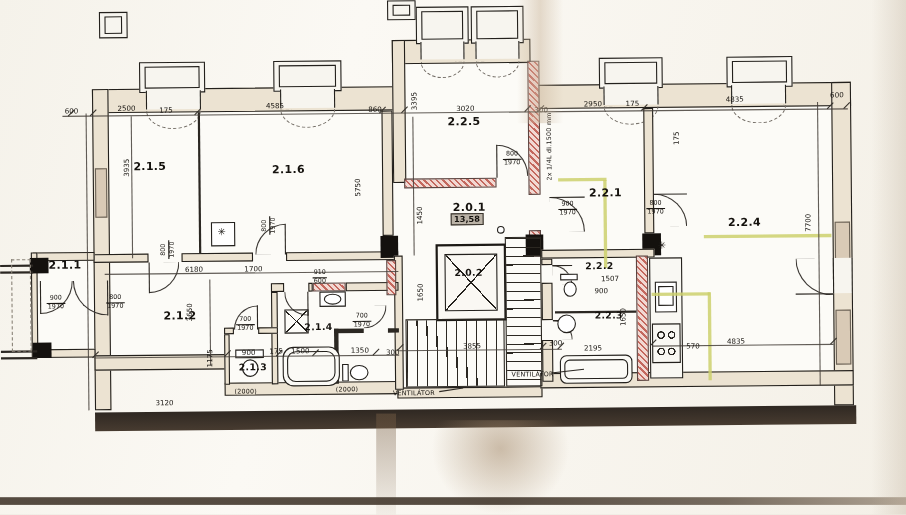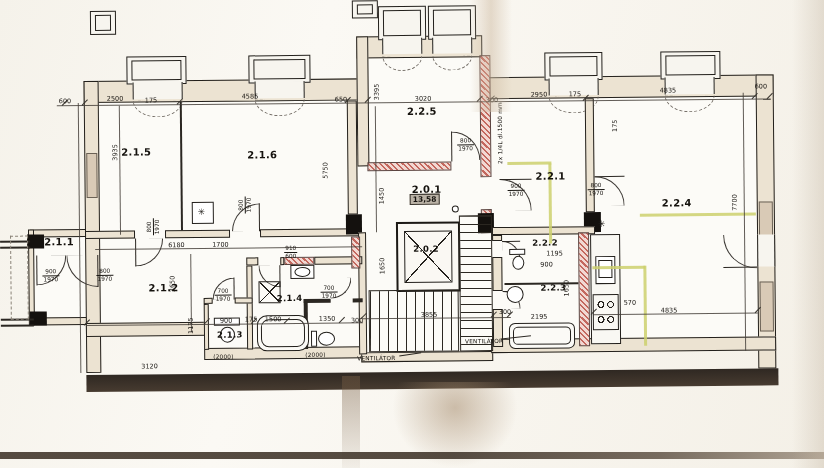--- a/index.html
+++ b/index.html
@@ -266,48 +266,48 @@
         <div class="room-label s" style="position: absolute; left: 276px; top: 292px;">2.1.4</div>
         <div class="room-label s" style="position: absolute; left: 413px; top: 244px;">2.0.2</div>
         <div class="room-label s" style="position: absolute; left: 532px; top: 239px;">2.2.2</div>
         <div class="room-label s" style="position: absolute; left: 540px; top: 284px;">2.2.3</div>
       </div>
     <div>
         <div class="dim" style="position: absolute; left: 60px; top: 94px;">600</div>
         <div class="dim" style="position: absolute; left: 108px; top: 92px;">2500</div>
         <div class="dim" style="position: absolute; left: 146px; top: 94px;">175</div>
         <div class="dim" style="position: absolute; left: 243px; top: 91px;">4585</div>
-        <div class="dim" style="position: absolute; left: 336px; top: 95px;">650</div>
+        <div class="dim" style="position: absolute; left: 336px; top: 95px;">860</div>
         <div class="dim r" style="position: absolute; left: 374px; top: 100px;">3395</div>
         <div class="dim" style="position: absolute; left: 416px; top: 95px;">3020</div>
         <div class="dim" style="position: absolute; left: 487px; top: 97px;">300</div>
         <div class="dim" style="position: absolute; left: 532px; top: 92px;">2950</div>
         <div class="dim" style="position: absolute; left: 570px; top: 92px;">175</div>
         <div class="dim" style="position: absolute; left: 661px; top: 89px;">4835</div>
         <div class="dim" style="position: absolute; left: 756px; top: 86px;">600</div>
         <div class="dim r" style="position: absolute; left: 112px; top: 158px;">3935</div>
         <div class="dim r" style="position: absolute; left: 322px; top: 178px;">5750</div>
         <div class="dim r" style="position: absolute; left: 378px; top: 204px;">1450</div>
         <div class="dim r" style="position: absolute; left: 378px; top: 274px;">1650</div>
         <div class="dim" style="position: absolute; left: 168px; top: 239px;">6180</div>
-        <div class="dim" style="position: absolute; left: 212px; top: 239px;">1700</div>
+        <div class="dim" style="position: absolute; left: 222px; top: 239px;">1700</div>
         <div class="dim" style="position: absolute; left: 140px; top: 314px; margin-top: 46px;">3120</div>
         <div class="dim r" style="position: absolute; left: 186px; top: 332px;">1175</div>
         <div class="dim" style="position: absolute; left: 219px; top: 315px;">900</div>
         <div class="dim" style="position: absolute; left: 244px; top: 314px;">175</div>
         <div class="dim" style="position: absolute; left: 264px; top: 314px;">1500</div>
         <div class="dim" style="position: absolute; left: 318px; top: 314px;">1350</div>
         <div class="dim" style="position: absolute; left: 350px; top: 316px;">300</div>
         <div class="dim" style="position: absolute; left: 420px; top: 311px;">3855</div>
         <div class="dim" style="position: absolute; left: 498px; top: 309px;">300</div>
-        <div class="dim" style="position: absolute; left: 546px; top: 251px;">1195</div>
+        <div class="dim" style="position: absolute; left: 546px; top: 251px;">1507</div>
         <div class="dim" style="position: absolute; left: 540px; top: 262px;">900</div>
         <div class="dim r" style="position: absolute; left: 562px; top: 298px;">1650</div>
         <div class="dim" style="position: absolute; left: 530px; top: 314px;">2195</div>
-        <div class="dim" style="position: absolute; left: 598px; top: 301px; padding-left: 25px;">570</div>
+        <div class="dim" style="position: absolute; left: 598px; top: 313px; padding-left: 25px;">570</div>
         <div class="dim" style="position: absolute; left: 660px; top: 309px;">4835</div>
         <div class="dim r" style="position: absolute; left: 731px; top: 214px;">7700</div>
         <div class="dim r" style="position: absolute; left: 612px; top: 134px;">175</div>
         <div class="dim r" style="position: absolute; left: 168px; top: 290px;">3650</div>
       </div>
     <div>
         <div class="doorlbl" style="position: absolute; left: 42px; top: 265px;">
           <span class="fa">900</span>
           <span class="fb">1970</span>
         </div>

